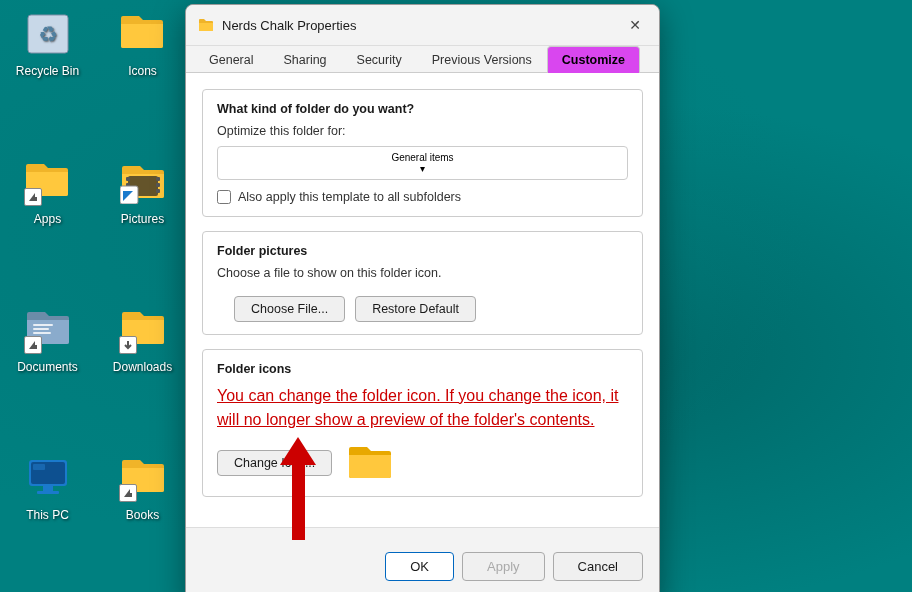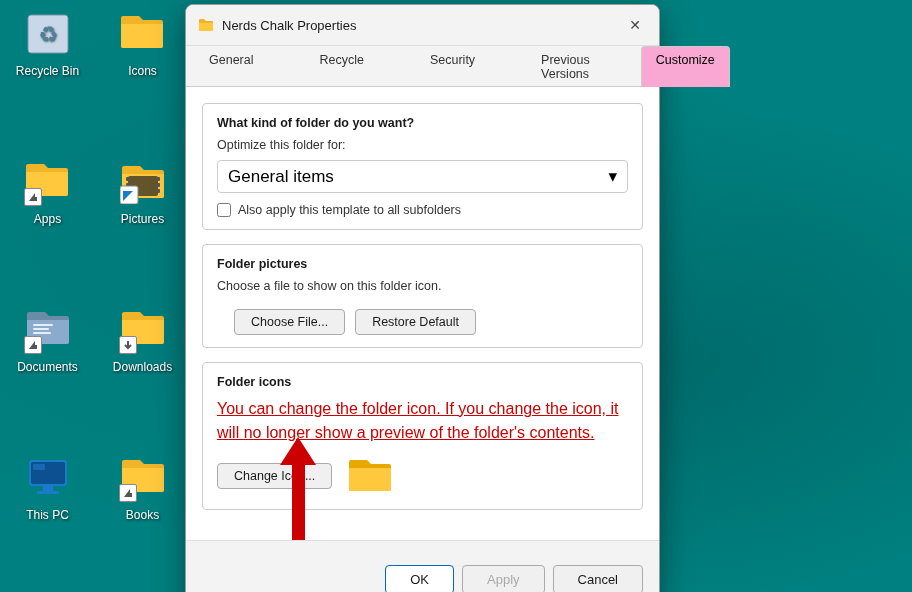--- a/index.html
+++ b/index.html
@@ -102,39 +102,38 @@
       font-size: 14px;
       color: #444;
     }
 
     
     .tabs {
       display: flex;
       border-bottom: 1px solid #ccc;
       background: #f3f3f3;
       padding: 0 8px;
-      gap: 36px;
     }
 
     .tab {
       padding: 6px 14px;
       font-size: 12.5px;
       cursor: pointer;
       color: #333;
       border: 1px solid transparent;
       border-bottom: none;
       margin-bottom: -1px;
       border-radius: 4px 4px 0 0;
     }
 
     .tab.active {
-      background: #f9a8d4;
+      background: #d946ef;
       border-color: #ccc;
       color: #000;
-      font-weight: 400;
+      font-weight: 700;
     }
 
     
     .dialog-content {
       background: white;
       margin: 0;
       padding: 16px;
     }
 
     
@@ -158,27 +157,28 @@
       color: #333;
       margin-bottom: 8px;
     }
 
     
     .dropdown {
       width: 100%;
       padding: 5px 10px;
       border: 1px solid #ccc;
       border-radius: 4px;
-      font-size: 17px;
+      font-size: 10px;
       background: white;
       cursor: pointer;
       display: flex;
       align-items: center;
       justify-content: space-between;
       margin-bottom: 10px;
+      flex-direction: column;
     }
 
     .checkbox-row {
       display: flex;
       align-items: flex-start;
       gap: 7px;
       font-size: 12.5px;
       color: #333;
     }
 
@@ -395,21 +395,21 @@
           <path d="M1,4 L1,13 Q1,14 2,14 L14,14 Q15,14 15,13 L15,5 Q15,4 14,4 L8,4 L6,2 L2,2 Q1,2 1,3 Z" fill="#f0b429"></path>
           <path d="M1,6 L15,6 L15,13 Q15,14 14,14 L2,14 Q1,14 1,13 Z" fill="#ffc83d"></path>
         </svg>
         <span class="dialog-title-text">Nerds Chalk Properties</span>
       </div>
       <button class="close-btn">✕</button>
     </div>
 
     <div class="tabs">
       <div class="tab">General</div>
-      <div class="tab">Recycle</div>
+      <div class="tab">Sharing</div>
       <div class="tab">Security</div>
       <div class="tab">Previous Versions</div>
       <div class="tab active">Customize</div>
     </div>
 
     <div class="dialog-content">
 
       <div class="section">
         <div class="section-title">What kind of folder do you want?</div>
         <div class="section-label">Optimize this folder for:</div>

